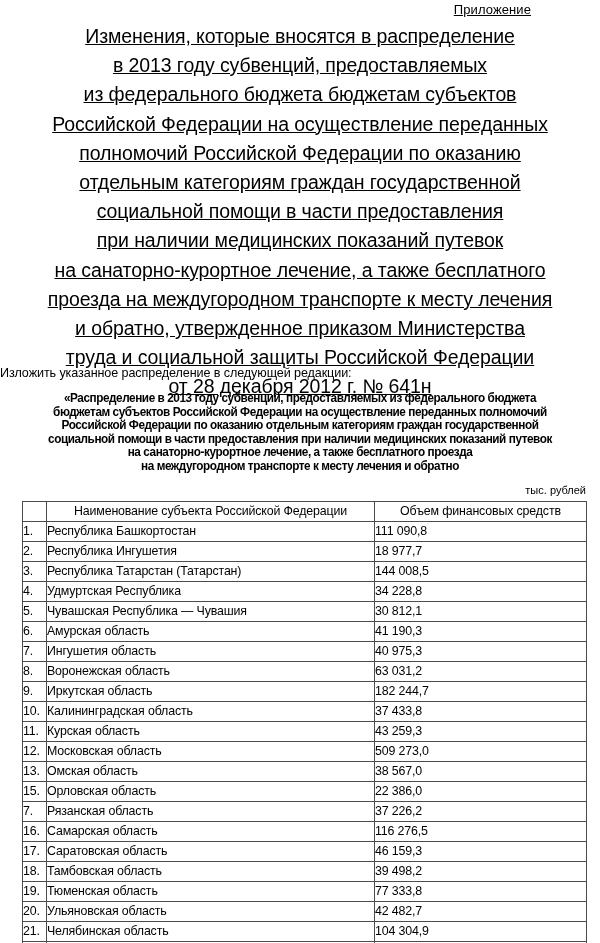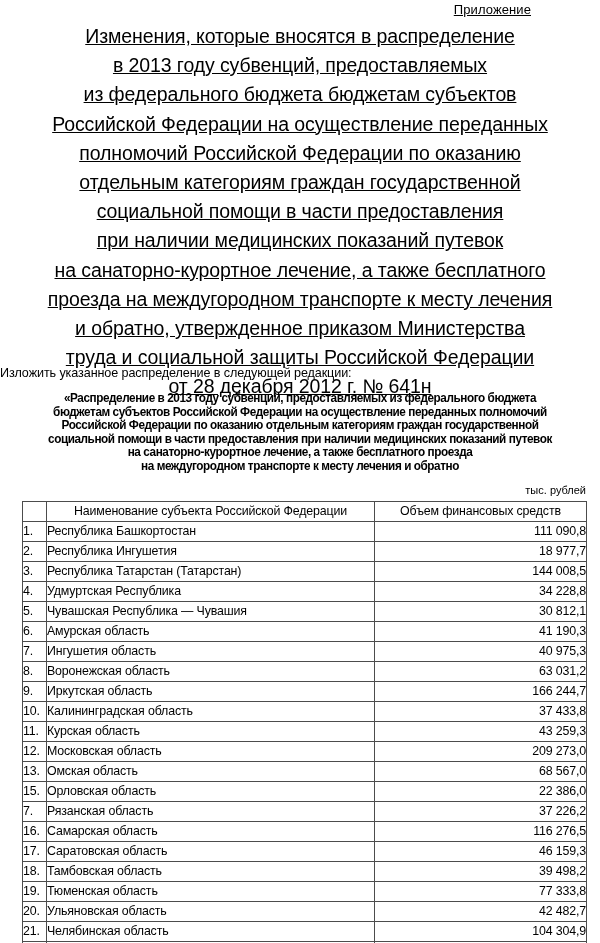--- a/index.html
+++ b/index.html
@@ -129,21 +129,21 @@
   }
   .cell-num {
     text-align: left;
     padding-left: 2px;
   }
   .cell-name {
     text-align: left;
     padding-left: 4px;
   }
   .cell-value {
-    text-align: right;
+    text-align: left;
   }
   .head-blank { border-right: 1px solid #4c4c4c; }
 </style>
 </head>
 <body>
 
 <div class="page">
 
   <div class="appendix-wrap">
     <div class="appendix-label">Приложение</div>
@@ -228,41 +228,41 @@
         <td class="cell-value">40 975,3</td>
       </tr>
       <tr>
         <td class="cell-num">8.</td>
         <td class="cell-name">Воронежская область</td>
         <td class="cell-value">63 031,2</td>
       </tr>
       <tr>
         <td class="cell-num">9.</td>
         <td class="cell-name">Иркутская область</td>
-        <td class="cell-value">166 244,7</td>
+        <td class="cell-value">182 244,7</td>
       </tr>
       <tr>
         <td class="cell-num">10.</td>
         <td class="cell-name">Калининградская область</td>
         <td class="cell-value">37 433,8</td>
       </tr>
       <tr>
         <td class="cell-num">11.</td>
         <td class="cell-name">Курская область</td>
         <td class="cell-value">43 259,3</td>
       </tr>
       <tr>
         <td class="cell-num">12.</td>
         <td class="cell-name">Московская область</td>
-        <td class="cell-value">209 273,0</td>
+        <td class="cell-value">509 273,0</td>
       </tr>
       <tr>
         <td class="cell-num">13.</td>
         <td class="cell-name">Омская область</td>
-        <td class="cell-value">68 567,0</td>
+        <td class="cell-value">38 567,0</td>
       </tr>
       <tr>
         <td class="cell-num">15.</td>
         <td class="cell-name">Орловская область</td>
         <td class="cell-value">22 386,0</td>
       </tr>
       <tr>
         <td class="cell-num">7.</td>
         <td class="cell-name">Рязанская область</td>
         <td class="cell-value">37 226,2</td>

